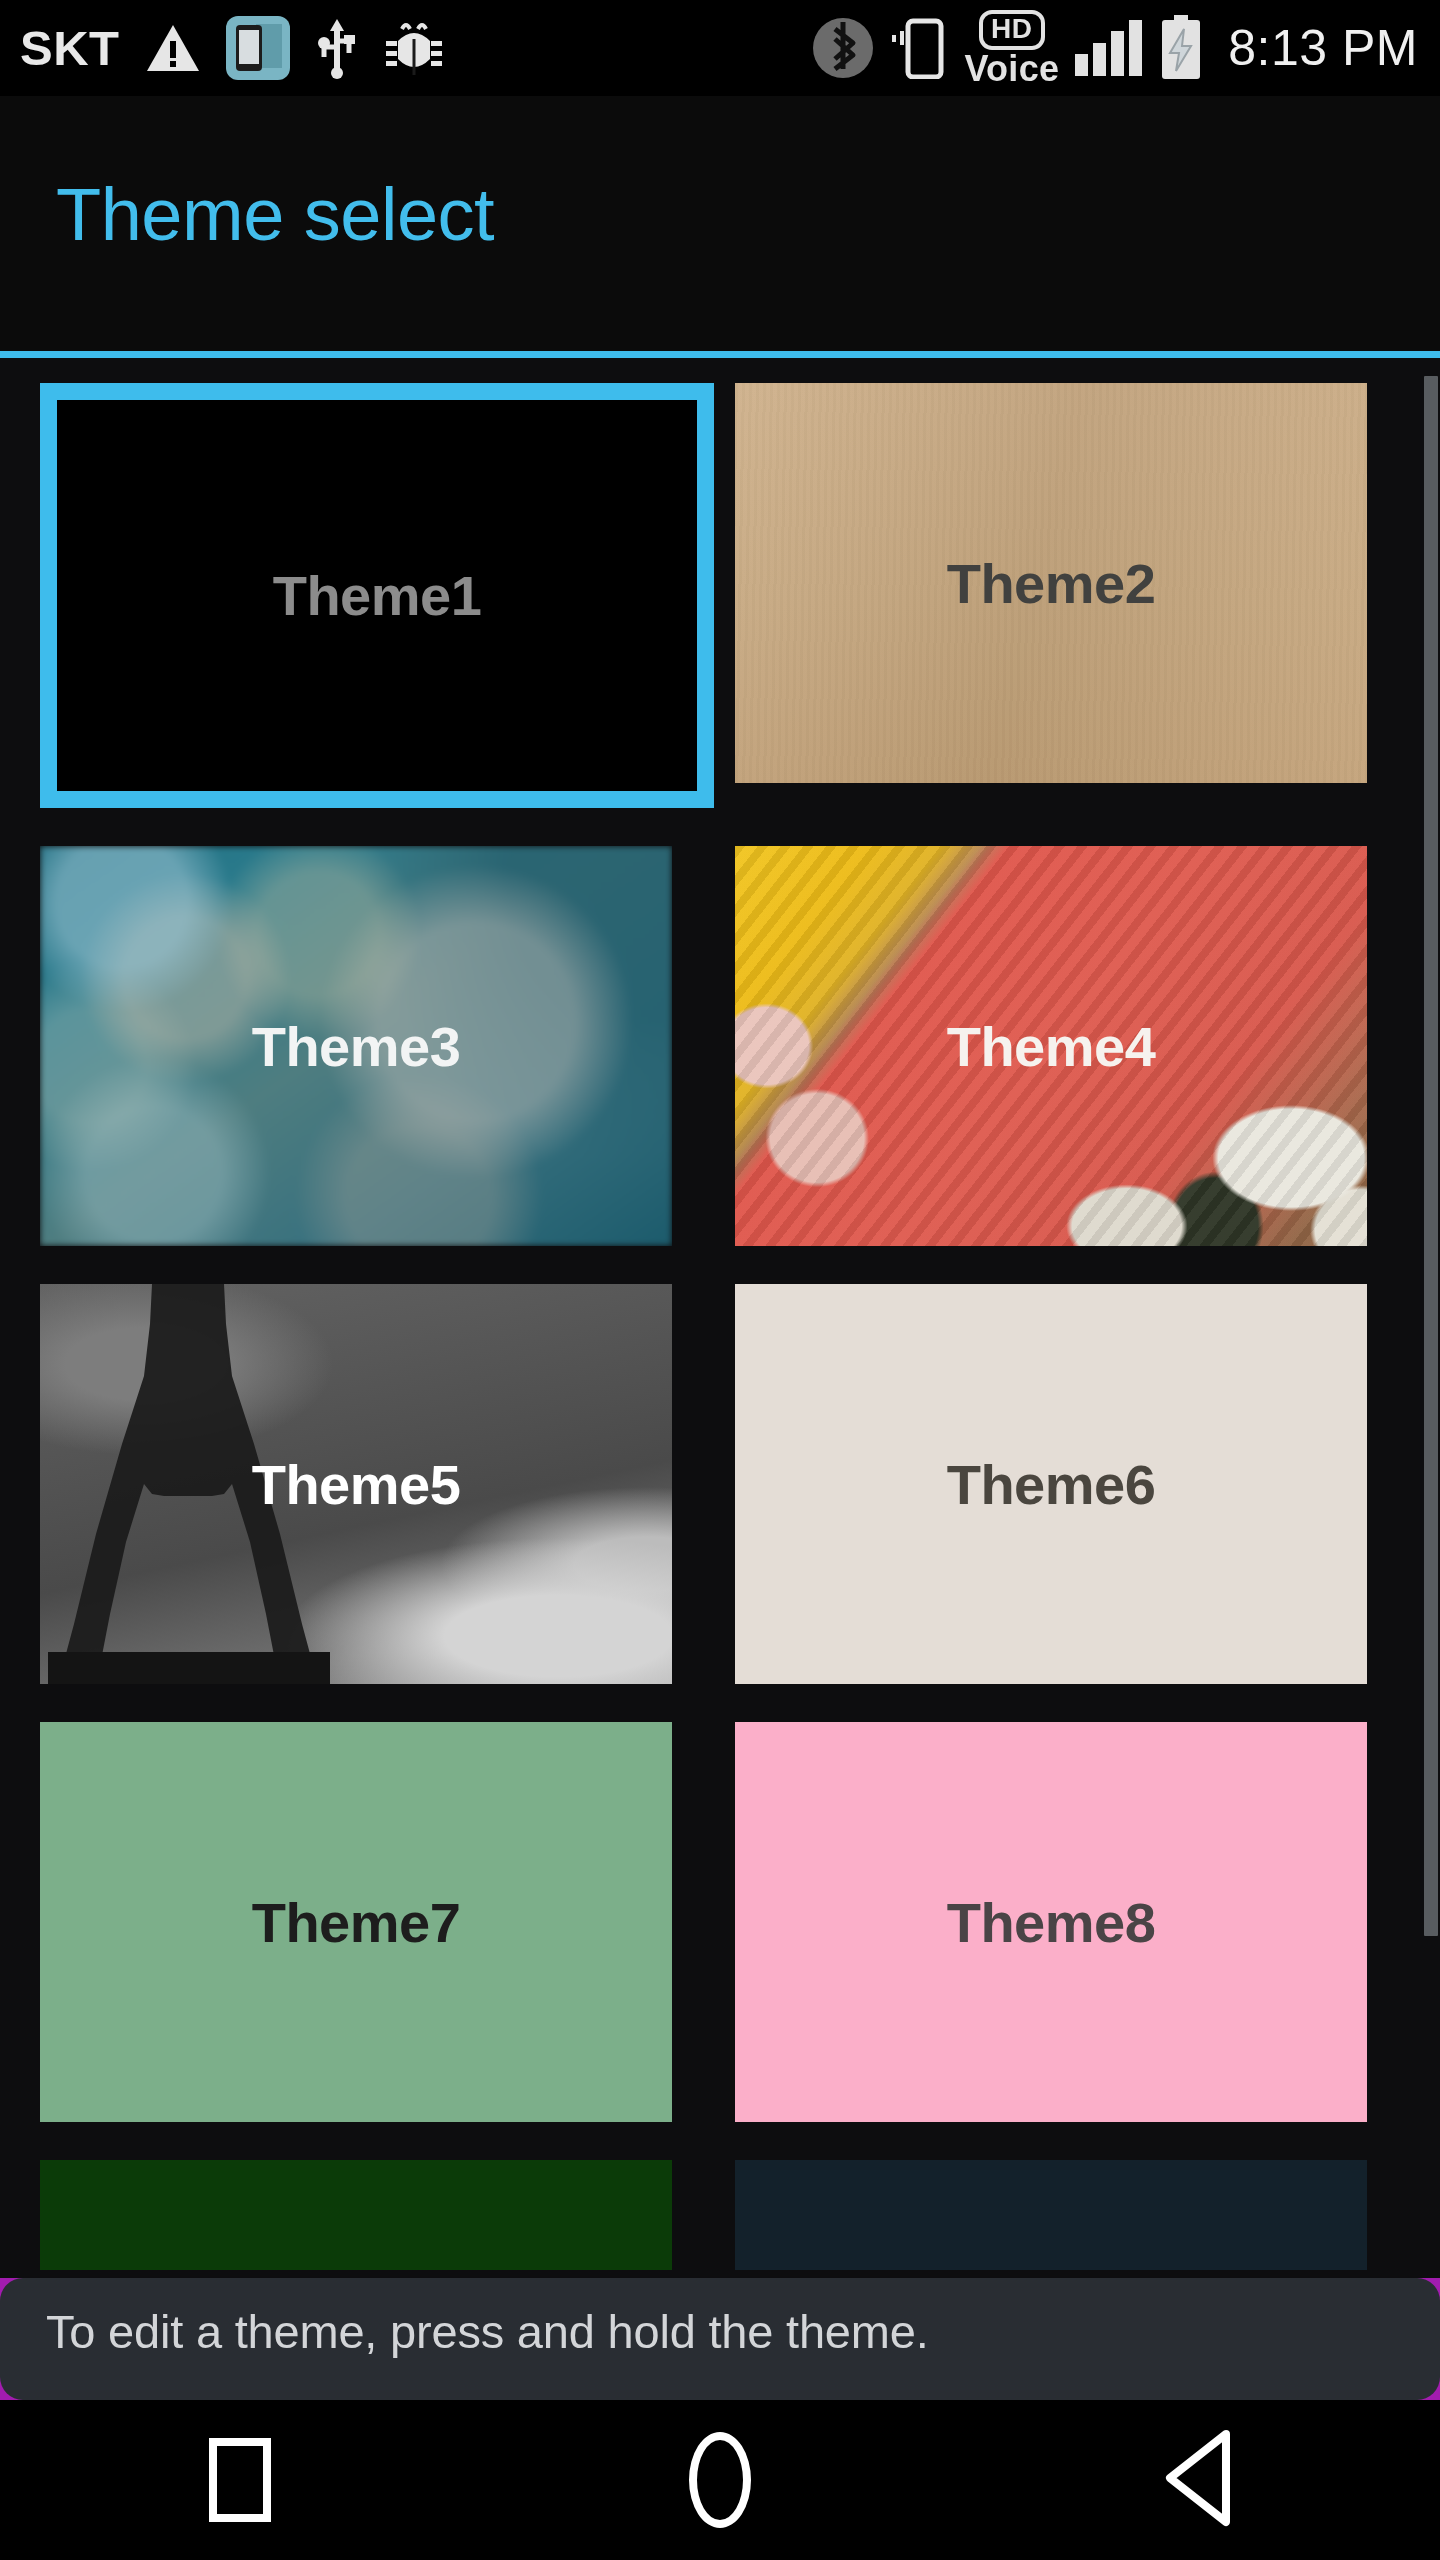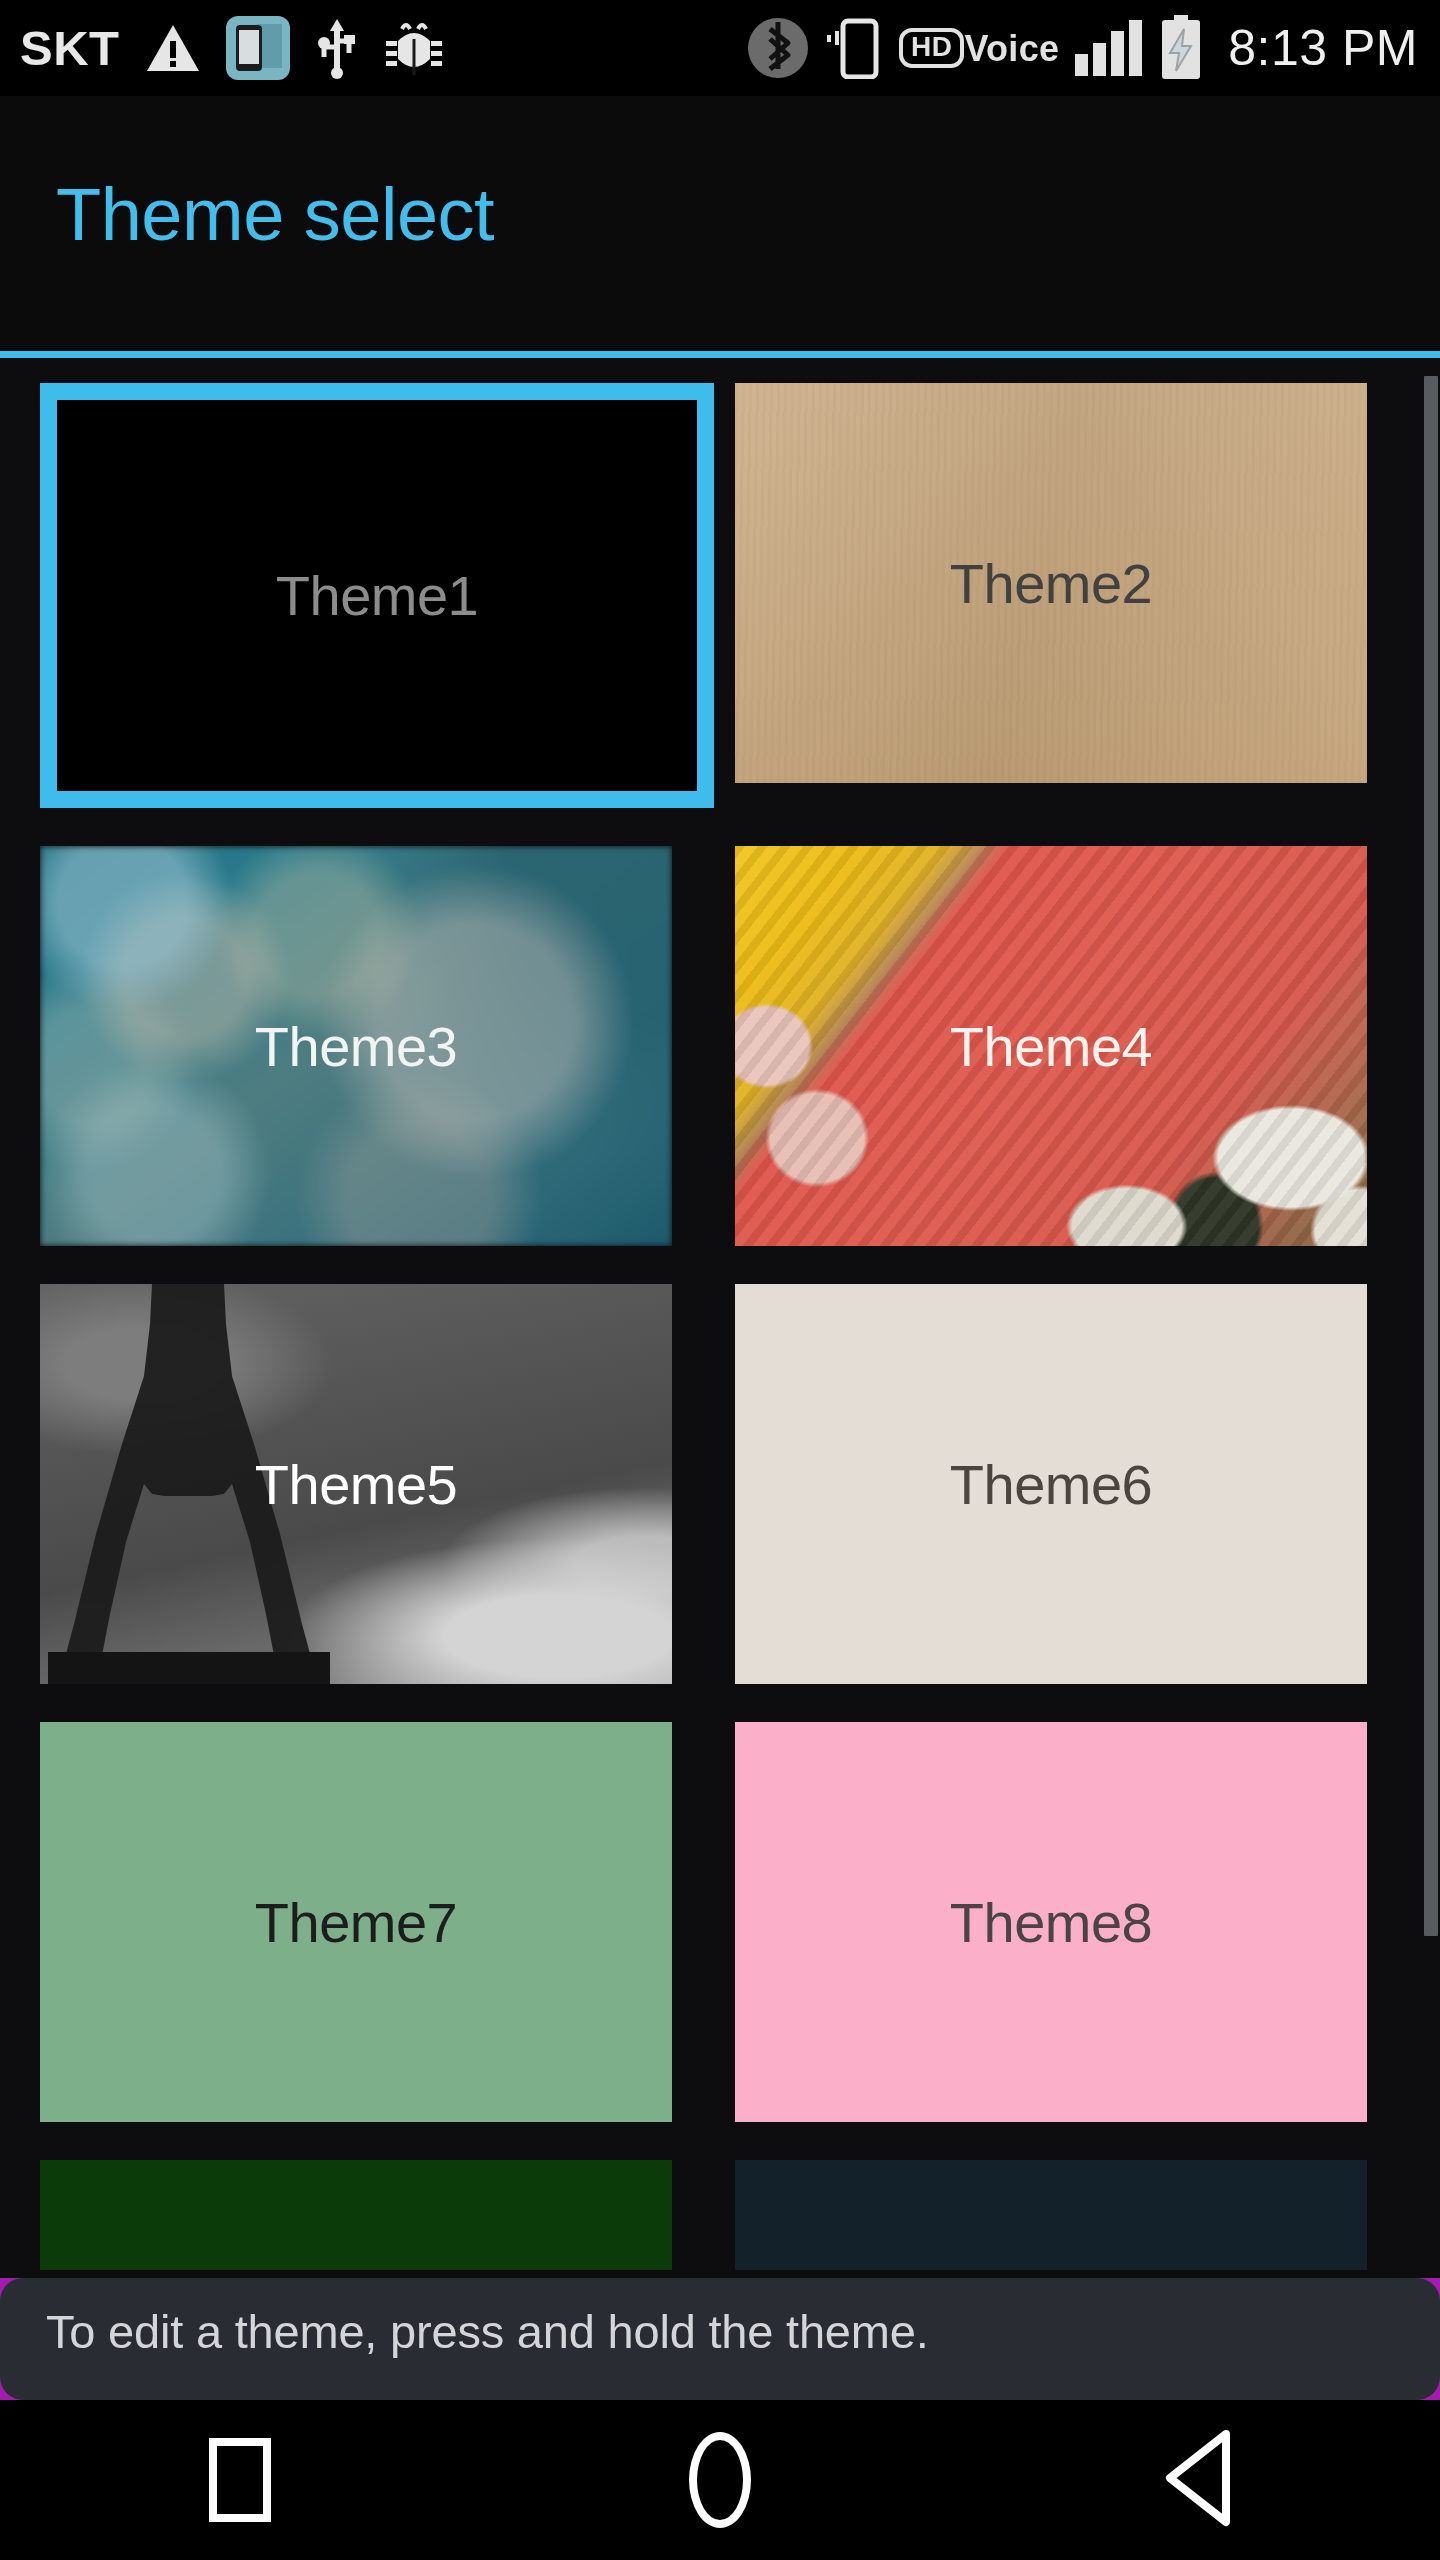--- a/index.html
+++ b/index.html
@@ -30,21 +30,21 @@
     color: #e8e8e8; font-size: 49px; font-weight: 700;
     letter-spacing: 0.5px; line-height: 1;
   }
   .sb-icon { display: flex; align-items: center; justify-content: center; }
   #sb-right {
     margin-left: auto;
     display: flex; align-items: center; gap: 16px;
     padding-right: 22px;
   }
   .hdvoice {
-    display: flex; flex-direction: row; align-items: center;
+    display: flex; flex-direction: column; align-items: center;
     line-height: 1;
   }
   .hdvoice .hd {
     border: 4px solid #e2e2e2;
     border-radius: 13px;
     color: #e2e2e2;
     font-size: 28px; font-weight: 700;
     padding: 1px 8px 3px 8px;
     letter-spacing: 0.5px;
   }
@@ -108,21 +108,21 @@
     width: 632px; height: 400px;
     display: flex; align-items: center; justify-content: center;
     overflow: hidden;
   }
   .tile.selected {
     border: 17px solid #3ebcec;
     width: 674px; height: 425px;
   }
   .tile-label {
     position: relative; z-index: 5;
-    font-size: 56px; font-weight: 400;
+    font-size: 56px; font-weight: 700;
     letter-spacing: -0.5px;
     white-space: nowrap;
   }
   .tile.small { height: 110px; }
 
   
   .art { position: absolute; inset: 0; }
 
   
   .art-black { background: #000; }

